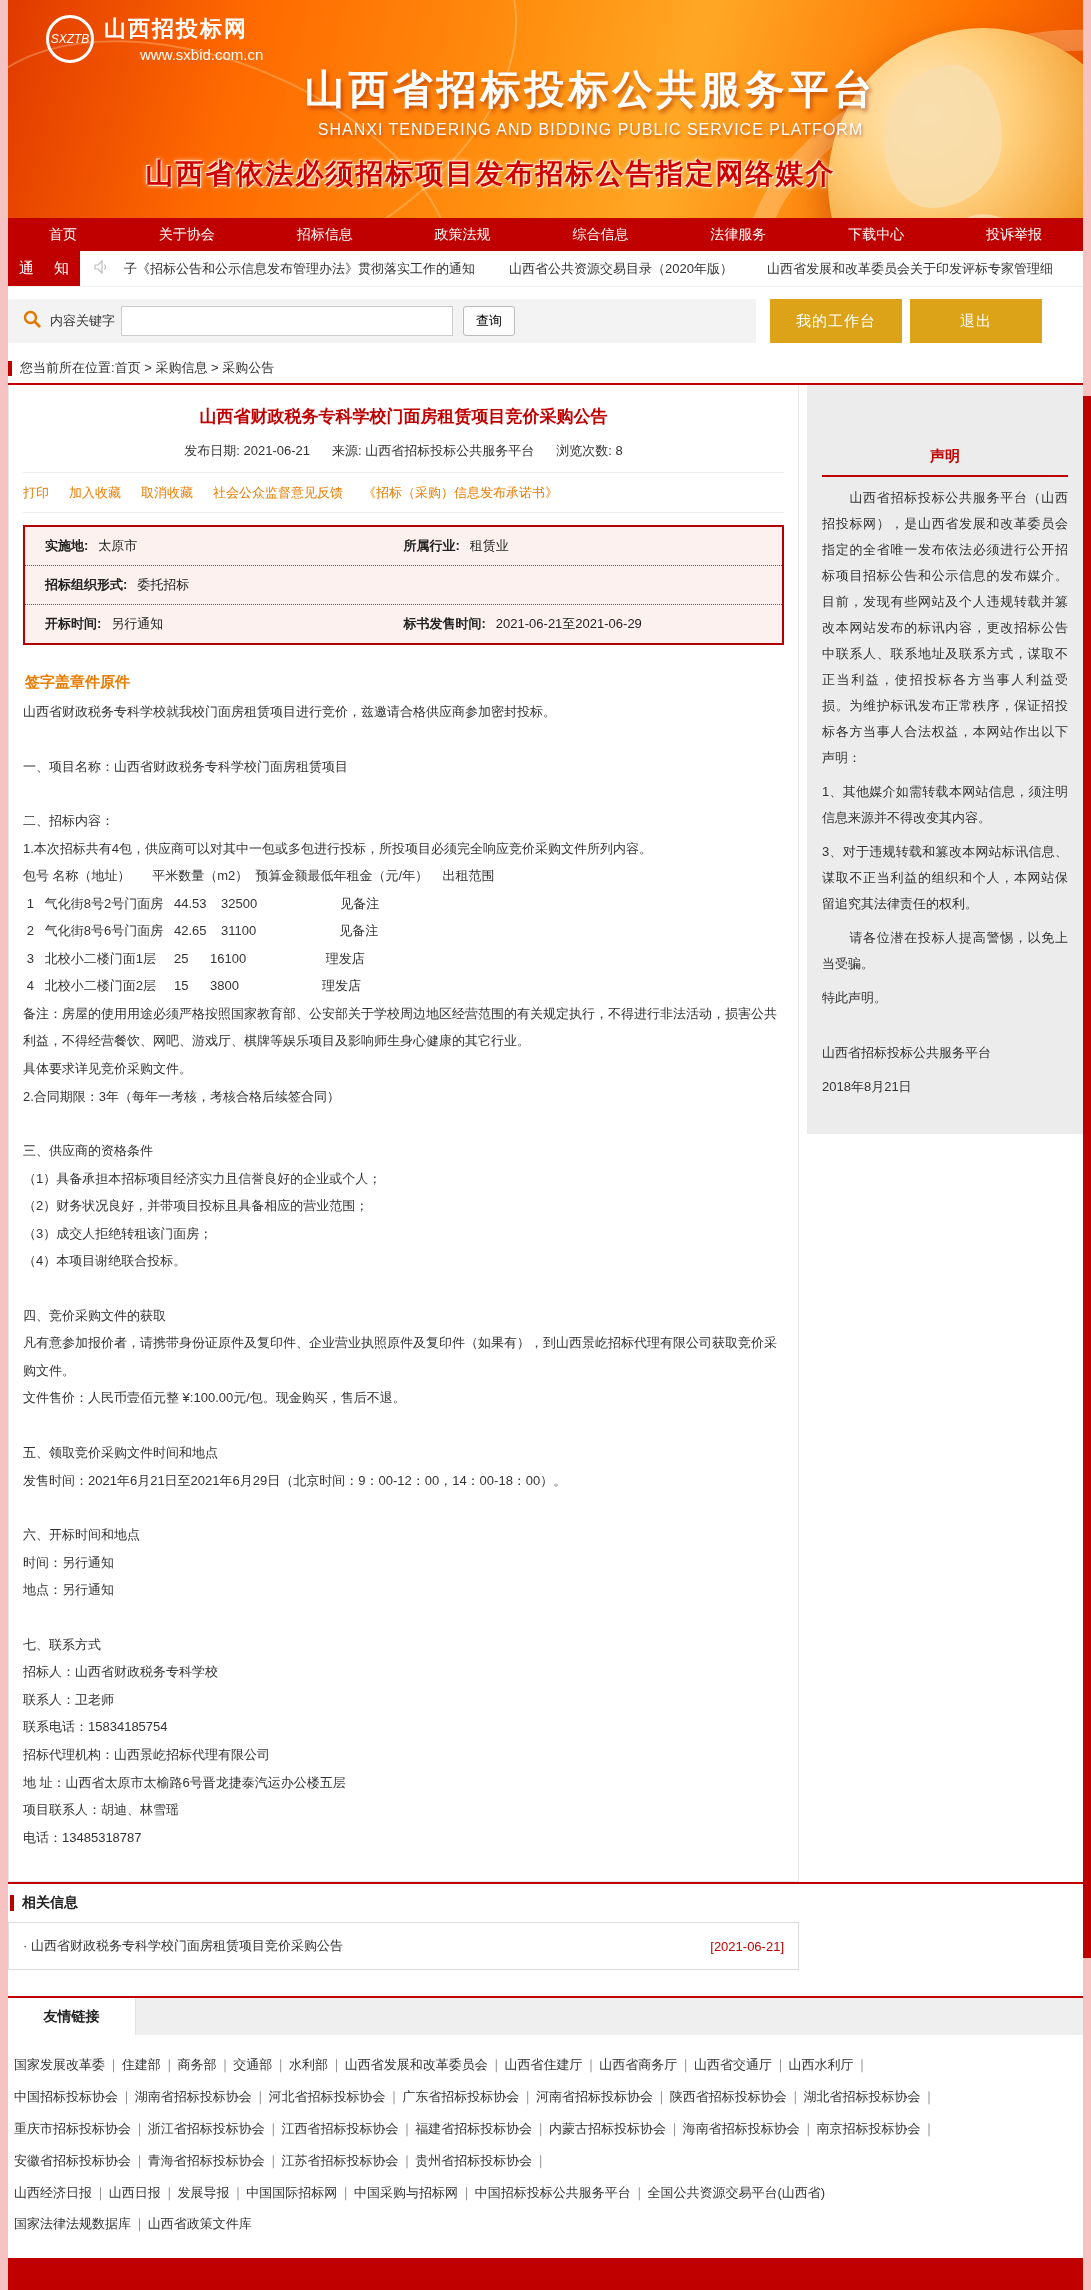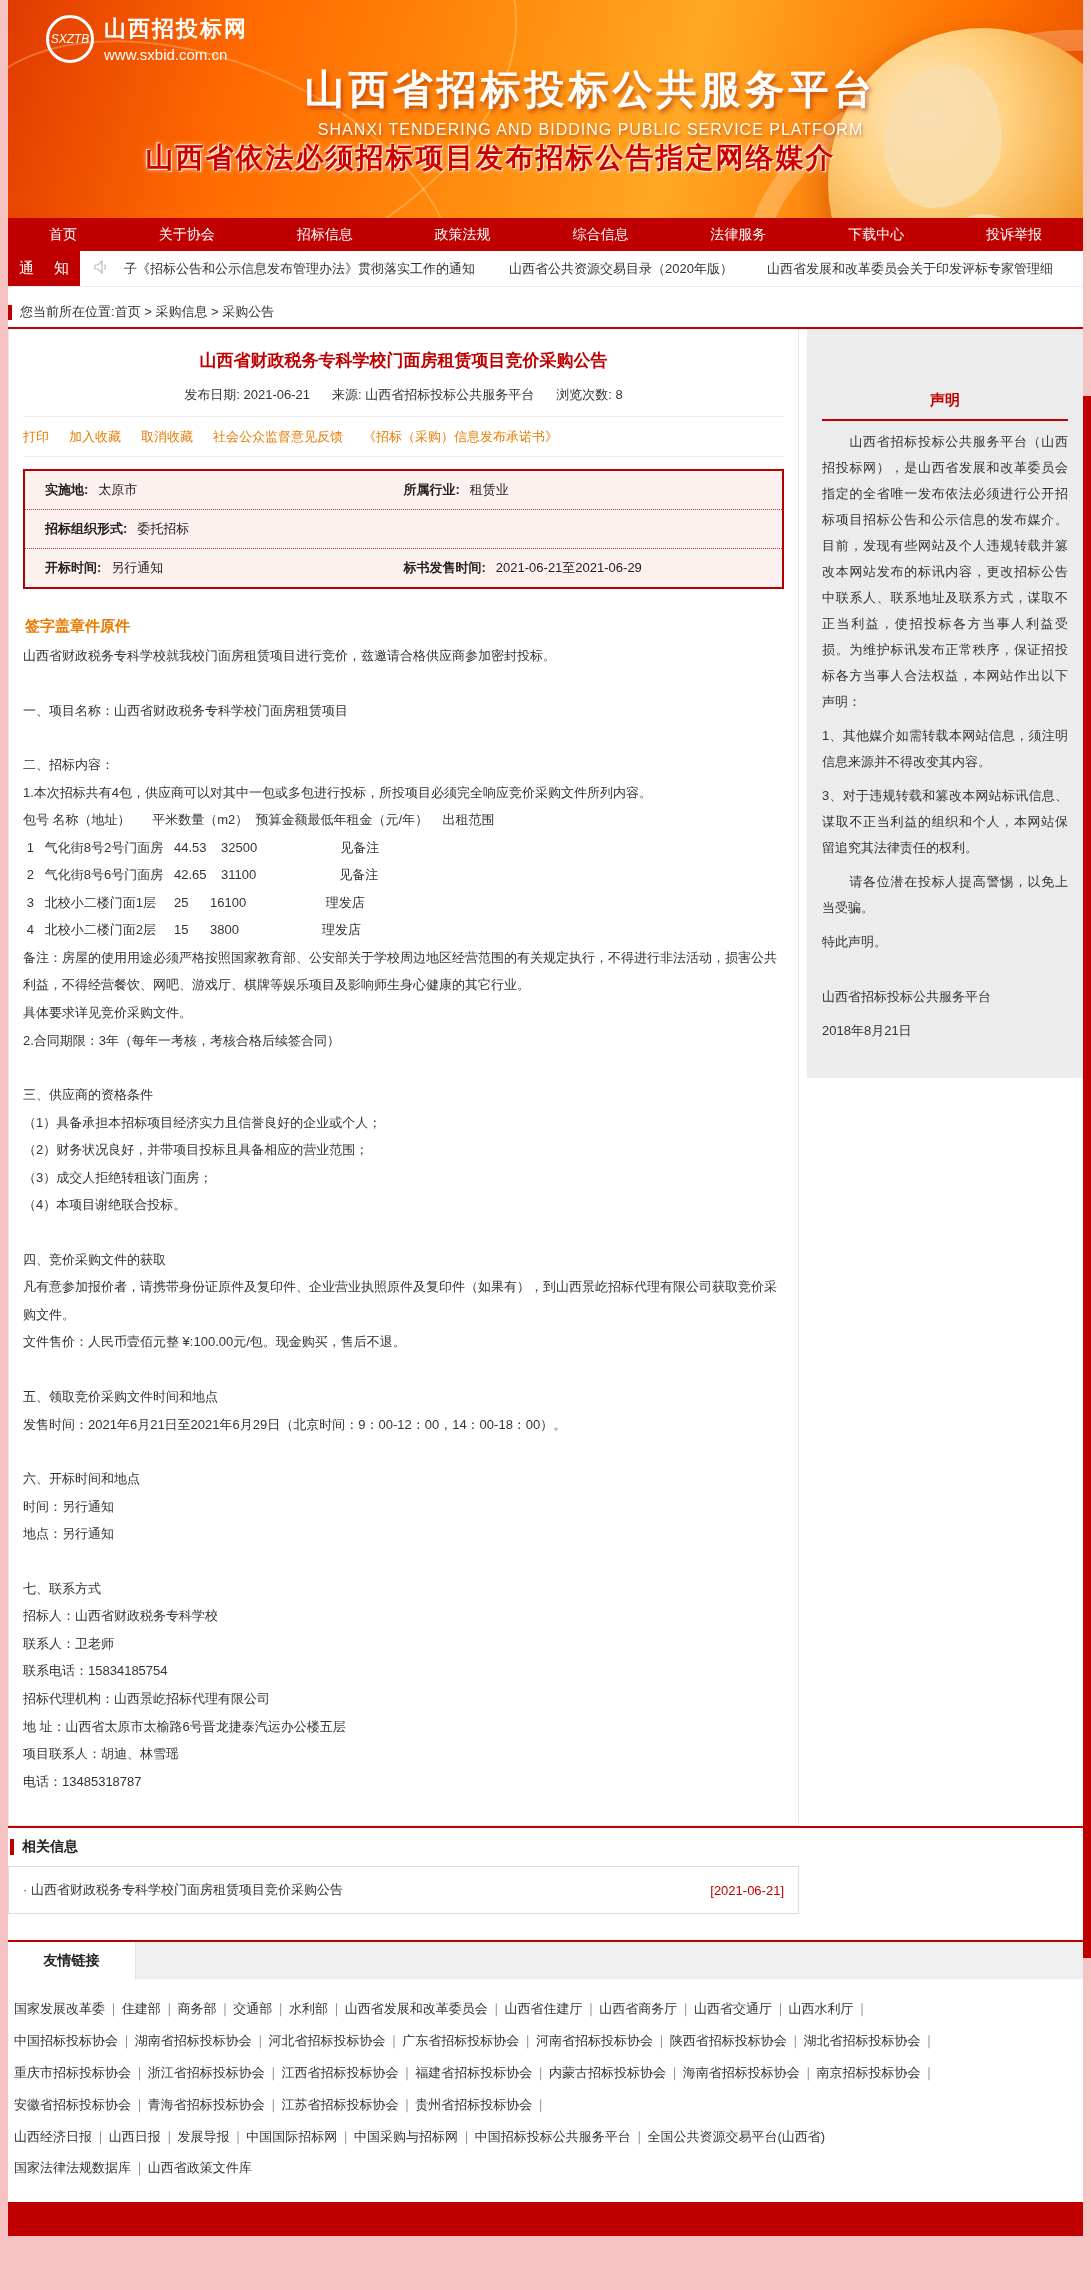--- a/index.html
+++ b/index.html
@@ -33,31 +33,31 @@
   .globe-ring { position: absolute; right: -130px; top: 55px; width: 480px; height: 250px; border-radius: 50%;
     border: 22px solid rgba(255,235,200,.30); transform: rotate(-24deg); }
   .logo-row { position: absolute; left: 38px; top: 14px; display: flex; align-items: center; z-index: 3; }
   .logo-circle {
     width: 48px; height: 48px; border-radius: 50%; border: 3px solid #fff;
     display: flex; align-items: center; justify-content: center;
     color: #fff; font-style: italic; font-weight: normal; font-size: 12px; letter-spacing: 0;
   }
   .logo-text { margin-left: 10px; color: #fff; }
   .logo-site { font-size: 22px; font-weight: bold; letter-spacing: 2px; }
-  .logo-url { font-size: 15px; margin-top: 2px; }
+  .logo-url { font-size: 15px; margin-top: 2px; margin-left: 36px; }
   .banner-title { position: relative; z-index: 2; text-align: center; padding: 62px 60px 0 150px; }
   .banner-title .cn {
     color: #fff; font-size: 40px; font-weight: bold; letter-spacing: 4px;
     text-shadow: 2px 3px 4px rgba(150,30,0,.55);
   }
   .banner-title .en {
     color: #fff; font-size: 16px; letter-spacing: 1px; margin-top: 4px;
     text-shadow: 1px 2px 3px rgba(150,30,0,.5);
   }
-  .banner-slogan { position: relative; z-index: 2; text-align: center; padding-right: 110px; }
+  .banner-slogan { position: relative; z-index: 2; text-align: center; margin-top: 16px; padding-right: 110px; }
   .banner-slogan span {
     color: #cf0000; font-size: 28px; font-weight: bold; letter-spacing: 2px;
     text-shadow: 0 0 5px #ffffff, 1px 1px 0 #ffe9c0, -1px -1px 0 #ffe9c0;
   }
 
   
   .nav { background: #c00000; height: 33px; display: flex; justify-content: space-around; align-items: center; }
   .nav a { color: #fff; font-size: 14px; text-decoration: none; padding: 0 10px; cursor: pointer; }
 
   
@@ -182,20 +182,37 @@
       <span class="speaker">
         <svg width="16" height="14" viewBox="0 0 16 14">
             <polygon points="1,5 4,5 8,1 8,13 4,9 1,9" fill="none" stroke="#999" stroke-width="1.2"></polygon>
             <path d="M10.5 4.5 Q12.5 7 10.5 9.5" fill="none" stroke="#999" stroke-width="1.2"></path>
           </svg>
       </span>
       <span><a class="notice-item">子《招标公告和公示信息发布管理办法》贯彻落实工作的通知</a><a class="notice-item">山西省公共资源交易目录（2020年版）</a><a class="notice-item">山西省发展和改革委员会关于印发评标专家管理细</a></span>
     </div>
   </div>
 
+  <div class="search-row">
+    <div class="search-box">
+      <span class="mag">
+        <svg width="20" height="20" viewBox="0 0 20 20">
+            <circle cx="8.5" cy="8.5" r="5.5" fill="none" stroke="#e07800" stroke-width="2.4"></circle>
+            <line x1="12.8" y1="12.8" x2="18" y2="18" stroke="#e07800" stroke-width="2.8"></line>
+          </svg>
+      </span>
+      <span class="search-label">内容关键字</span>
+      <input class="search-input" type="text" value="" style="">
+      <button class="search-btn">查询</button>
+    </div>
+    <div class="gold-btns">
+      <button class="gold-btn">我的工作台</button>
+      <button class="gold-btn">退出</button>
+    </div>
+  </div>
 
   <div class="breadcrumb">
     <span class="bar"></span>
     <span>您当前所在位置: </span>
     <span><a class="crumb">首页</a><a class="crumb">采购信息</a><a class="crumb">采购公告</a></span>
   </div>
   <div class="red-line"></div>
 
   <div class="main">
 

